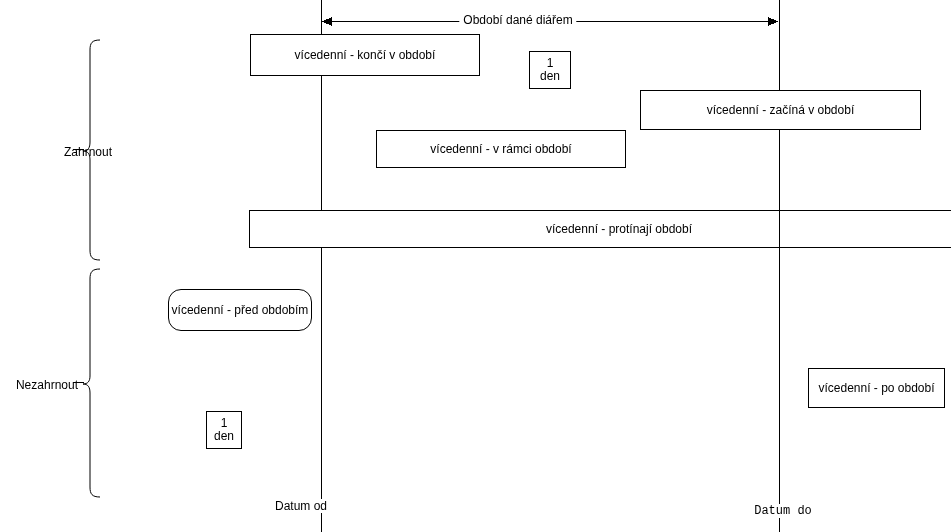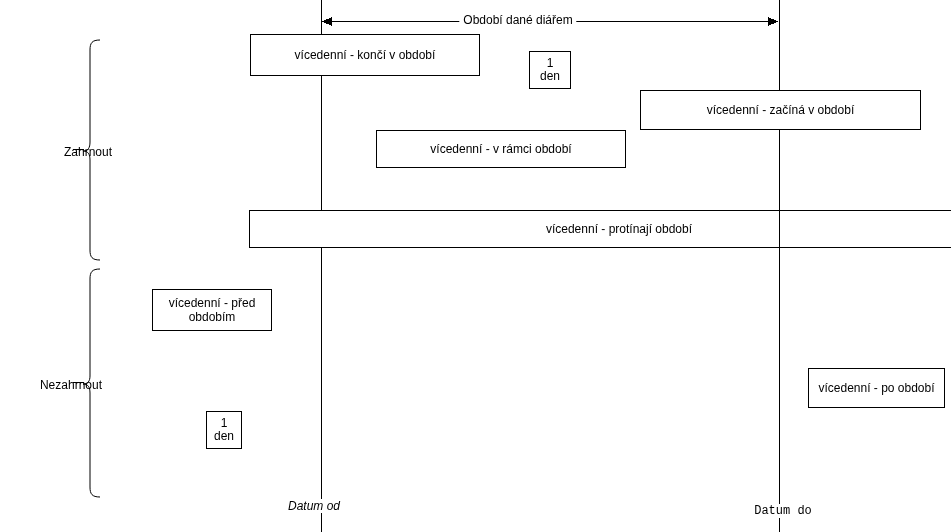--- a/index.html
+++ b/index.html
@@ -64,40 +64,40 @@
   </div>
 
   <div class="dbox" style="left:340px;top:130px;width:250px;height:38px;margin-left:36px;">
     <span>vícedenní - v rámci období</span>
   </div>
 
   <div class="dbox" style="left:249px;top:210px;width:740px;height:38px;">
     <span>vícedenní - protínají období</span>
   </div>
 
-  <div class="dbox" style="left:152px;top:289px;width:120px;height:42px;">
+  <div class="dbox" style="left:168px;top:289px;width:144px;height:42px;border-radius:13px;">
     <span>vícedenní - před obdobím</span>
   </div>
 
   <div class="dbox small" style="left:206px;top:411px;width:36px;height:38px;">
     <span>1</span>
     <span>den</span>
   </div>
 
   <div class="dbox" style="left:808px;top:368px;width:137px;height:40px;">
     <span>vícedenní - po období</span>
   </div>
 
   <svg class="overlay layer" width="951" height="532" viewBox="0 0 951 532" shape-rendering="crispEdges">
     <line x1="779.5" y1="210" x2="779.5" y2="248" stroke="#000" stroke-width="1"></line>
   </svg>
 
   <div class="lbl onglyph center" style="left:518px;top:13px;">Období dané diářem</div>
 
   <div class="lbl right-align" style="left:0px;top:145px;width:70px;padding-left:42px;">Zahrnout</div>
 
-  <div class="lbl right-align" style="left:0px;top:378px;width:78px;padding-left:24px;">Nezahrnout</div>
+  <div class="lbl right-align" style="left:0px;top:378px;width:78px;">Nezahrnout</div>
 
-  <div class="lbl onglyph center" style="left:314px;top:499px;font-style:italic;">Datum od</div>
+  <div class="lbl onglyph center" style="left:301px;top:499px;">Datum od</div>
 
   <div class="lbl onglyph center" style="left:783px;top:504px;font-family:Liberation Mono, monospace;">Datum do</div>
 
 </div>
 
 </body></html>

